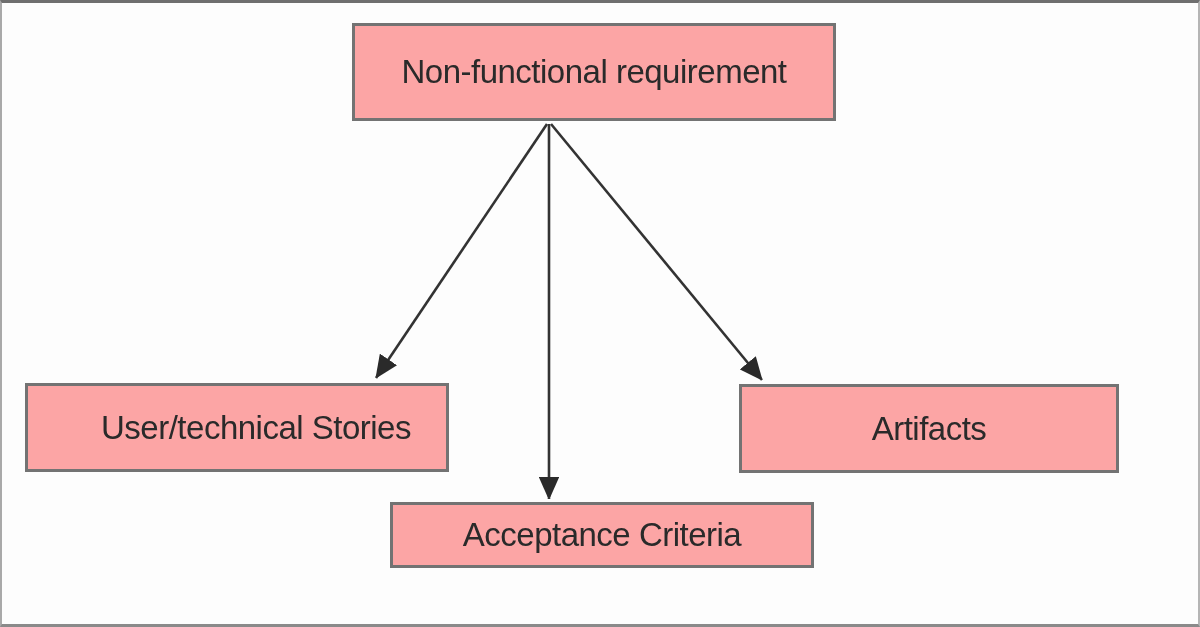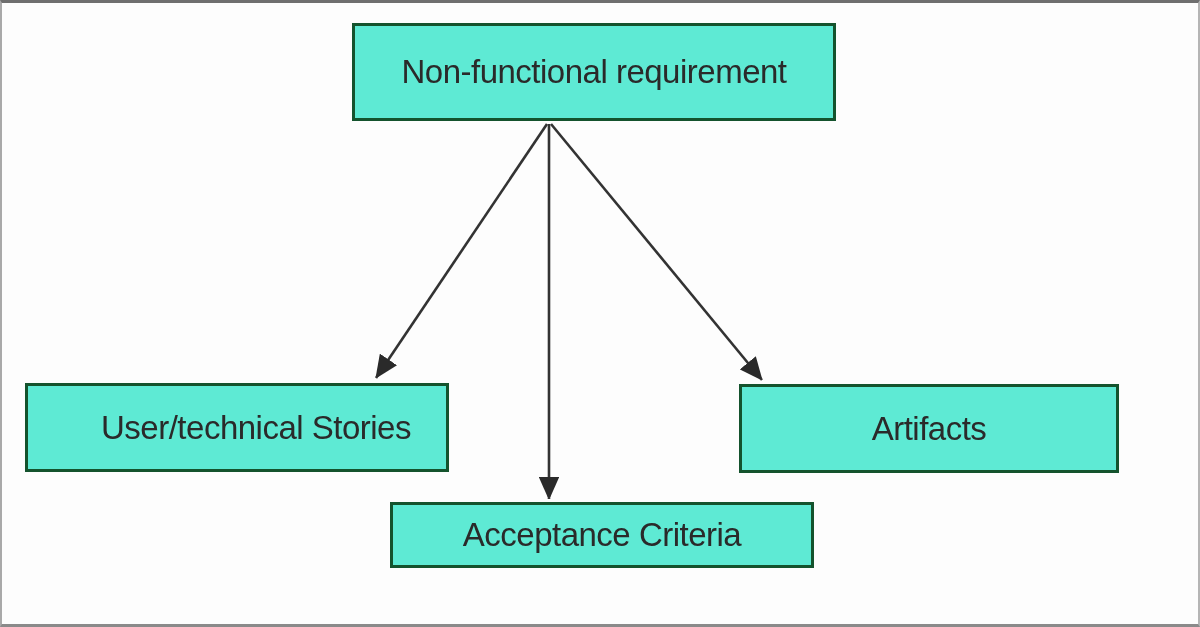--- a/index.html
+++ b/index.html
@@ -16,22 +16,22 @@
     border-top: 3px solid #6f6f6f;
     border-left: 2px solid #a9a9a9;
     border-right: 2px solid #b5b5b5;
     border-bottom: 3px solid #8a8a8a;
     overflow: hidden;
     font-family: "Liberation Sans", "DejaVu Sans", sans-serif;
   }
   .node {
     position: absolute;
     box-sizing: border-box;
-    border: 3px solid #14532d;
-    background: #5eead4;
+    border: 3px solid #737373;
+    background: #fca5a5;
     display: flex;
     align-items: center;
     justify-content: center;
     color: #2a2a2a;
     font-size: 33px;
     letter-spacing: -0.5px;
     white-space: nowrap;
   }
   #node-root   { left: 350px; top: 20px;  width: 484px; height: 98px; }
   #node-left   { left: 23px;  top: 380px; width: 424px; height: 89px; padding-left: 38px; }

